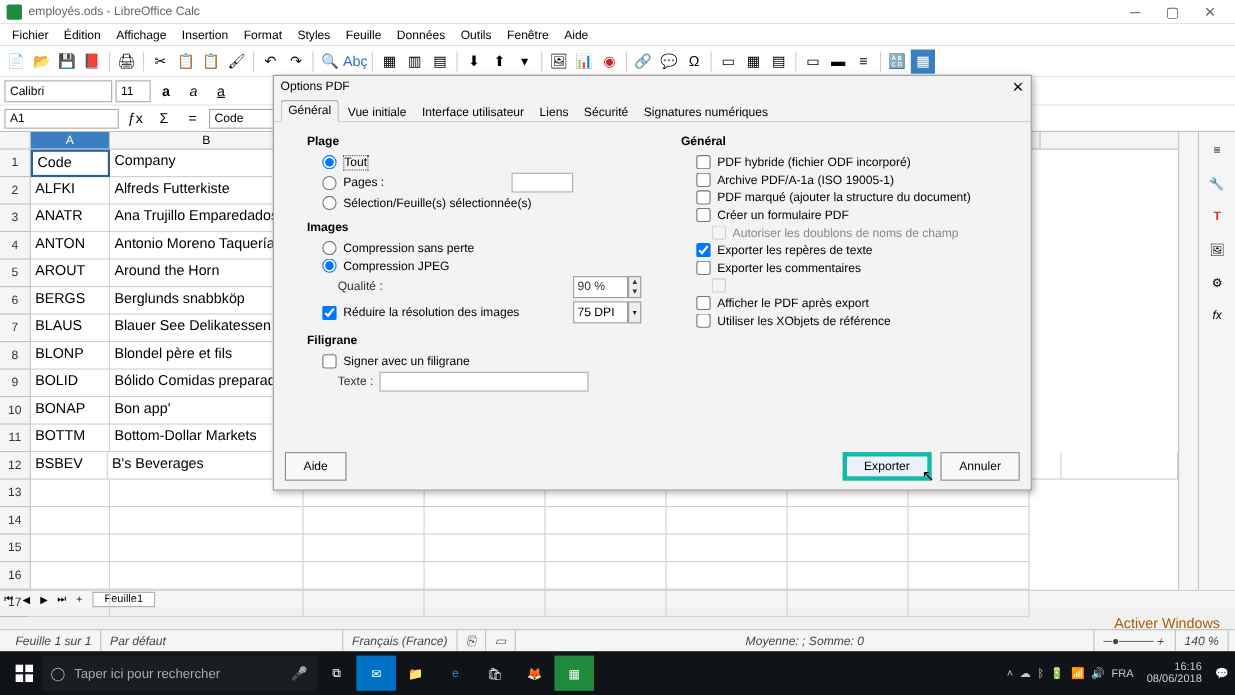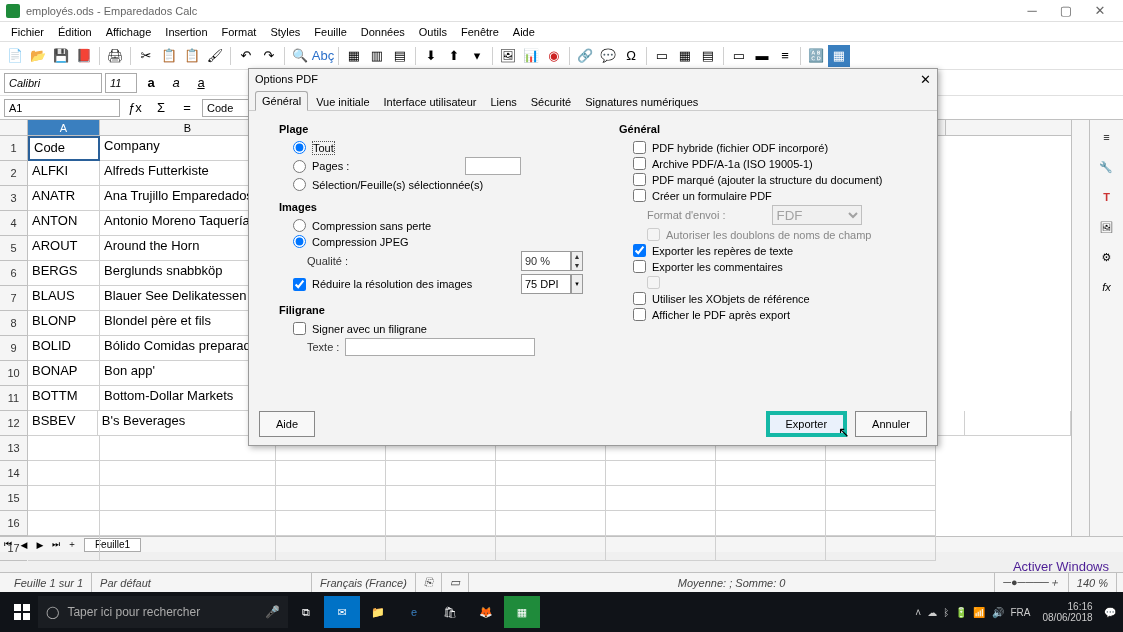--- a/index.html
+++ b/index.html
@@ -16,27 +16,27 @@
 .menubar { height: 20px; background: #fff; display: flex; align-items: center; padding: 0 4px; border-bottom: 1px solid #e0e0e0; }
 .menubar span { padding: 2px 7px; font-size: 11px; cursor: default; }
 
 
 .toolbar { height: 28px; background: #fff; display: flex; align-items: center; padding: 0 4px; border-bottom: 1px solid #e0e0e0; gap: 1px; }
 .tbtn { width: 22px; height: 22px; display: flex; align-items: center; justify-content: center; border: 1px solid transparent; font-size: 13px; }
 .tsep { width: 1px; height: 18px; background: #d0d0d0; margin: 0 3px; }
 
 
 .fontbar { height: 26px; background: #fff; display: flex; align-items: center; padding: 0 4px; border-bottom: 1px solid #e0e0e0; gap: 3px; }
-.fontbar select, .fontbar input { height: 20px; font-size: 11px; border: 1px solid #aaa; padding: 0 4px; font-style: italic; }
+.fontbar select, .fontbar input { height: 20px; font-size: 11px; border: 1px solid #aaa; padding: 0 4px; }
 .fontname { width: 98px; }
 .fontsize { width: 32px; }
 
 
 .formulabar { height: 24px; background: #fff; display: flex; align-items: center; padding: 0 4px; border-bottom: 1px solid #c0c0c0; gap: 4px; }
-.cellref { width: 116px; height: 18px; border: 1px solid #aaa; padding: 0 4px; font-size: 11px; }
+.cellref { width: 104px; height: 18px; border: 1px solid #aaa; padding: 0 4px; font-size: 11px; }
 .formula-input { flex: 0 0 60px; height: 18px; border: 1px solid #aaa; padding: 0 4px; font-size: 11px; }
 
 
 .sheetarea { position: relative; height: 416px; background: #fff; display: flex; }
 .rowheaders { width: 28px; background: #f5f5f5; border-right: 1px solid #c0c0c0; }
 .rowheaders .rh { height: 25px; border-bottom: 1px solid #c0c0c0; display: flex; align-items: center; justify-content: center; font-size: 11px; color: #333; }
 .rowheaders .rh.first { height: 16px; }
 .colheaders { display: flex; height: 16px; background: #f5f5f5; border-bottom: 1px solid #c0c0c0; }
 .colheaders .ch { width: 72px; border-right: 1px solid #c0c0c0; display: flex; align-items: center; justify-content: center; font-size: 11px; }
 .colheaders .ch.a { background: #3a7fbf; color: #fff; }
@@ -89,30 +89,30 @@
 .dialog .opt .spinner span{height:50%; display:flex; align-items:center; justify-content:center;}
 .dialog .footer { position: absolute; bottom: 8px; left: 10px; right: 10px; display: flex; }
 .dialog .footer button { height: 26px; padding: 0 16px; font-size: 11px; border: 1px solid #888; background: #f8f8f8; }
 .dialog .footer .spacer { flex: 1; }
 .dialog .footer .export { border: 4px solid #14b8a6; background: #eaf1fb; margin-right: 8px; }
 .dialog .widetext { width: 190px !important; height:20px; }
 .dialog .midtext { width: 60px; height:20px; border:1px solid #aaa; margin-left:auto; }
 
 svg{display:block}
 
-.watermark2 { position:absolute; right:14px; bottom:58px; color:#4c1d95; font-size:13px; pointer-events:none; }
+.watermark2 { position:absolute; right:14px; bottom:58px; color:#a16207; font-size:13px; pointer-events:none; }
 
 .cursor-img { position:absolute; left:838px; top:424px; font-size:14px; color:#000; pointer-events:none; }
 </style>
 </head>
 <body>
 
 <div class="titlebar">
   <div class="doc-icon"></div>
-  <span class="title">employés.ods - Emparedados Calc</span>
+  <span class="title">employés.ods - LibreOffice Calc</span>
   <div class="controls">
     <span>─</span>
     <span>▢</span>
     <span>✕</span>
   </div>
 </div>
 
 <div class="menubar">
   <span>Fichier</span>
   <span>Édition</span>
@@ -560,45 +560,41 @@
         </div>
       <div class="opt">
           <input type="checkbox" style="">
           <label>PDF marqué (ajouter la structure du document)</label>
         </div>
       <div class="opt">
           <input type="checkbox" style="">
           <label>Créer un formulaire PDF</label>
         </div>
       <div class="opt subind">
-          <label>Format d'envoi :</label>
-          <select disabled="" style="margin-left:40px"><option>FDF</option></select>
+          <input type="checkbox" disabled="" style="">
+          <label>Autoriser les doublons de noms de champ</label>
+        </div>
+      <div class="opt">
+          <input type="checkbox" checked="" style="">
+          <label>Exporter les repères de texte</label>
+        </div>
+      <div class="opt">
+          <input type="checkbox" style="">
+          <label>Exporter les commentaires</label>
         </div>
       <div class="opt subind">
           <input type="checkbox" disabled="" style="">
-          <label>Autoriser les doublons de noms de champ</label>
-        </div>
-      <div class="opt">
-          <input type="checkbox" checked="" style="">
-          <label>Exporter les repères de texte</label>
-        </div>
-      <div class="opt">
-          <input type="checkbox" style="">
-          <label>Exporter les commentaires</label>
-        </div>
-      <div class="opt subind">
-          <input type="checkbox" disabled="" style="">
+        </div>
+      <div class="opt">
+          <input type="checkbox" style="">
+          <label>Afficher le PDF après export</label>
         </div>
       <div class="opt">
           <input type="checkbox" style="">
           <label>Utiliser les XObjets de référence</label>
-        </div>
-      <div class="opt">
-          <input type="checkbox" style="">
-          <label>Afficher le PDF après export</label>
         </div>
     </div>
   </div>
   <div class="footer">
     <button>Aide</button>
     <div class="spacer"></div>
     <button class="export">Exporter</button>
     <button>Annuler</button>
   </div>
 </div>

